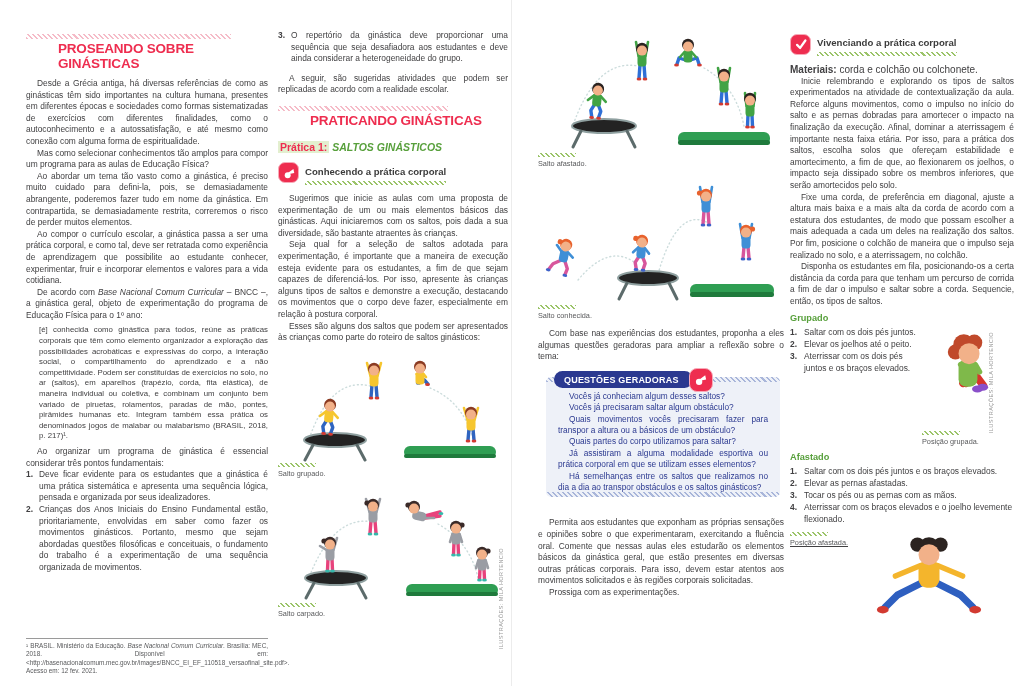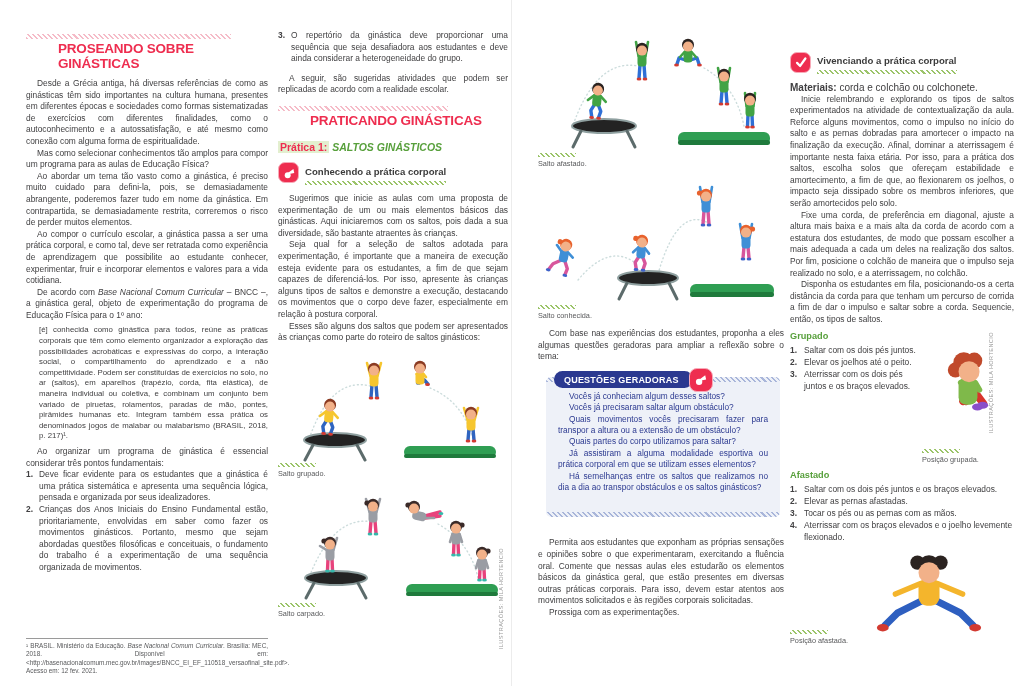--- a/index.html
+++ b/index.html
@@ -8,21 +8,21 @@
   }
   *{margin:0;padding:0;box-sizing:border-box;}
   html,body{width:1024px;height:686px;}
   body{font-family:"Liberation Sans",sans-serif;background:#ffffff;color:var(--body);position:relative;overflow:hidden;}
   .spread{position:absolute;inset:0;background:#fff;}
   .gutter{position:absolute;left:511px;top:0;width:1px;height:686px;background:#ececec;}
   .col{position:absolute;}
   .col1{left:26px;top:34px;width:242px;height:642px;display:flex;flex-direction:column;}
   .col2{left:278px;top:30px;width:230px;}
   .col3{left:538px;top:24px;width:246px;}
-  .col4{left:790px;top:46px;width:224px;}
+  .col4{left:790px;top:28px;width:224px;}
 
   .hatch{height:5px;background:repeating-linear-gradient(45deg,var(--hc) 0 1.5px,transparent 1.5px 3.6px);}
   .hatch.pink{--hc:var(--pinkhatch);}
   .hatch.green{--hc:var(--greenhatch);height:4px;}
   .hatch.blue{--hc:var(--bluehatch);}
 
   .section-head{display:inline-block;margin-bottom:7px;}
   .section-title{font-size:13.5px;font-weight:800;color:var(--red);letter-spacing:-0.2px;margin-top:2px;padding-left:32px;}
   .practice-line{margin:6px 0 8px 0;font-size:10.5px;font-weight:800;}
   .practice-label{color:var(--red);background:#e3efcf;padding:0 2px;}
@@ -44,21 +44,21 @@
   ol.plainlist .num{font-weight:800;width:13px;min-width:13px;}
 
   .footnote{margin-top:auto;font-size:6.4px;line-height:8.6px;color:#58595b;border-top:0.8px solid #9a9a9a;padding-top:3px;width:100%;text-align:justify;}
 
   .figure{margin-top:6px;}
   .figcap{margin-top:1px;}
   .figcap .hatch{width:38px;}
   .figcap .t{font-size:7.3px;color:#58595b;margin-top:2px;}
 
   
-  .qbox{position:relative;background:var(--boxbg);border-radius:5px;margin:14px 4px 20px 8px;padding:14px 12px 24px 12px;}
+  .qbox{position:relative;background:var(--boxbg);border-radius:5px;margin:14px 4px 20px 8px;padding:14px 12px 4px 12px;}
   .qbox .hatch.blue{position:absolute;left:0;right:0;}
   .qbox .hatch.top{top:0;border-radius:5px 5px 0 0;}
   .qbox .hatch.bot{bottom:0;border-radius:0 0 5px 5px;}
   .qhead{position:absolute;top:-9px;left:8px;display:flex;align-items:center;}
   .qpill{background:var(--navy);color:#fff;font-size:9px;font-weight:800;padding:3.5px 14px 3.5px 10px;border-radius:10px;letter-spacing:0.2px;white-space:nowrap;}
   .qhead .squircle{margin-left:-4px;width:24px;height:24px;border-radius:8px;}
   .q{font-size:8.3px;line-height:11.4px;color:var(--navy);text-align:justify;text-indent:11px;}
 
   .materials{font-size:10px;line-height:11.6px;text-align:justify;}
   .materials .lab{font-weight:800;}
@@ -406,21 +406,21 @@
       <span class="qpill">QUESTÕES GERADORAS</span>
       <span class="squircle">
         <svg width="15" height="15" viewBox="0 0 16 16">
               <path d="M4 10 L13 3.5 L14 8 Z" fill="#fff"></path>
               <circle cx="6.5" cy="10.5" r="3.4" fill="#fff"></circle>
             </svg>
       </span>
     </div>
     <p class="q">Vocês já conheciam algum desses saltos?</p>
     <p class="q">Vocês já precisaram saltar algum obstáculo?</p>
-    <p class="q">Quais movimentos vocês precisaram fazer para transpor a altura ou a extensão de um obstáculo?</p>
+    <p class="q">Quais movimentos vocês precisaram fazer para transpor a altura ou a básicos de um obstáculo?</p>
     <p class="q">Quais partes do corpo utilizamos para saltar?</p>
     <p class="q">Já assistiram a alguma modalidade esportiva ou prática corporal em que se utilizam esses elementos?</p>
     <p class="q">Há semelhanças entre os saltos que realizamos no dia a dia ao transpor obstáculos e os saltos ginásticos?</p>
   </div>
 
   <p class="b ind" style="margin-top:10px">Permita aos estudantes que exponham as próprias sensações e opiniões sobre o que experimentaram, exercitando a fluência oral. Comente que nessas aulas eles estudarão os elementos básicos da ginástica geral, que estão presentes em diversas outras práticas corporais. Para isso, devem estar atentos aos movimentos solicitados e às regiões corporais solicitadas.</p>
   <p class="b ind">Prossiga com as experimentações.</p>
 </div>
 
 <div class="col col4">
@@ -493,21 +493,21 @@
     <li>
           <span class="num">3.</span>
           <span>Tocar os pés ou as pernas com as mãos.</span>
         </li>
     <li>
           <span class="num">4.</span>
           <span>Aterrissar com os braços elevados e o joelho levemente flexionado.</span>
         </li>
   </ol>
 
-  <div class="figure" style="display:flex;align-items:flex-end;gap:4px;">
+  <div class="figure" style="display:flex;align-items:flex-start;gap:4px;text-decoration:underline;">
     <div class="figcap" style="width:60px">
       <div class="hatch green"></div>
       <div class="t">Posição afastada.</div>
     </div>
     <svg class="scene s-pa" width="150" height="96" viewBox="0 0 150 96">
       <g class="fig" transform="translate(75,22) scale(2.1)">
         <path class="leg" d="M-3,14 L-15,20 L-21,26 M3,14 L15,20 L21,26"></path>
         <ellipse class="shoe" cx="-22" cy="27" rx="2.8" ry="1.8"></ellipse>
             <ellipse class="shoe" cx="22" cy="27" rx="2.8" ry="1.8"></ellipse>
         <path class="arm" d="M-4,6 L-16,11 M4,6 L16,11"></path>

